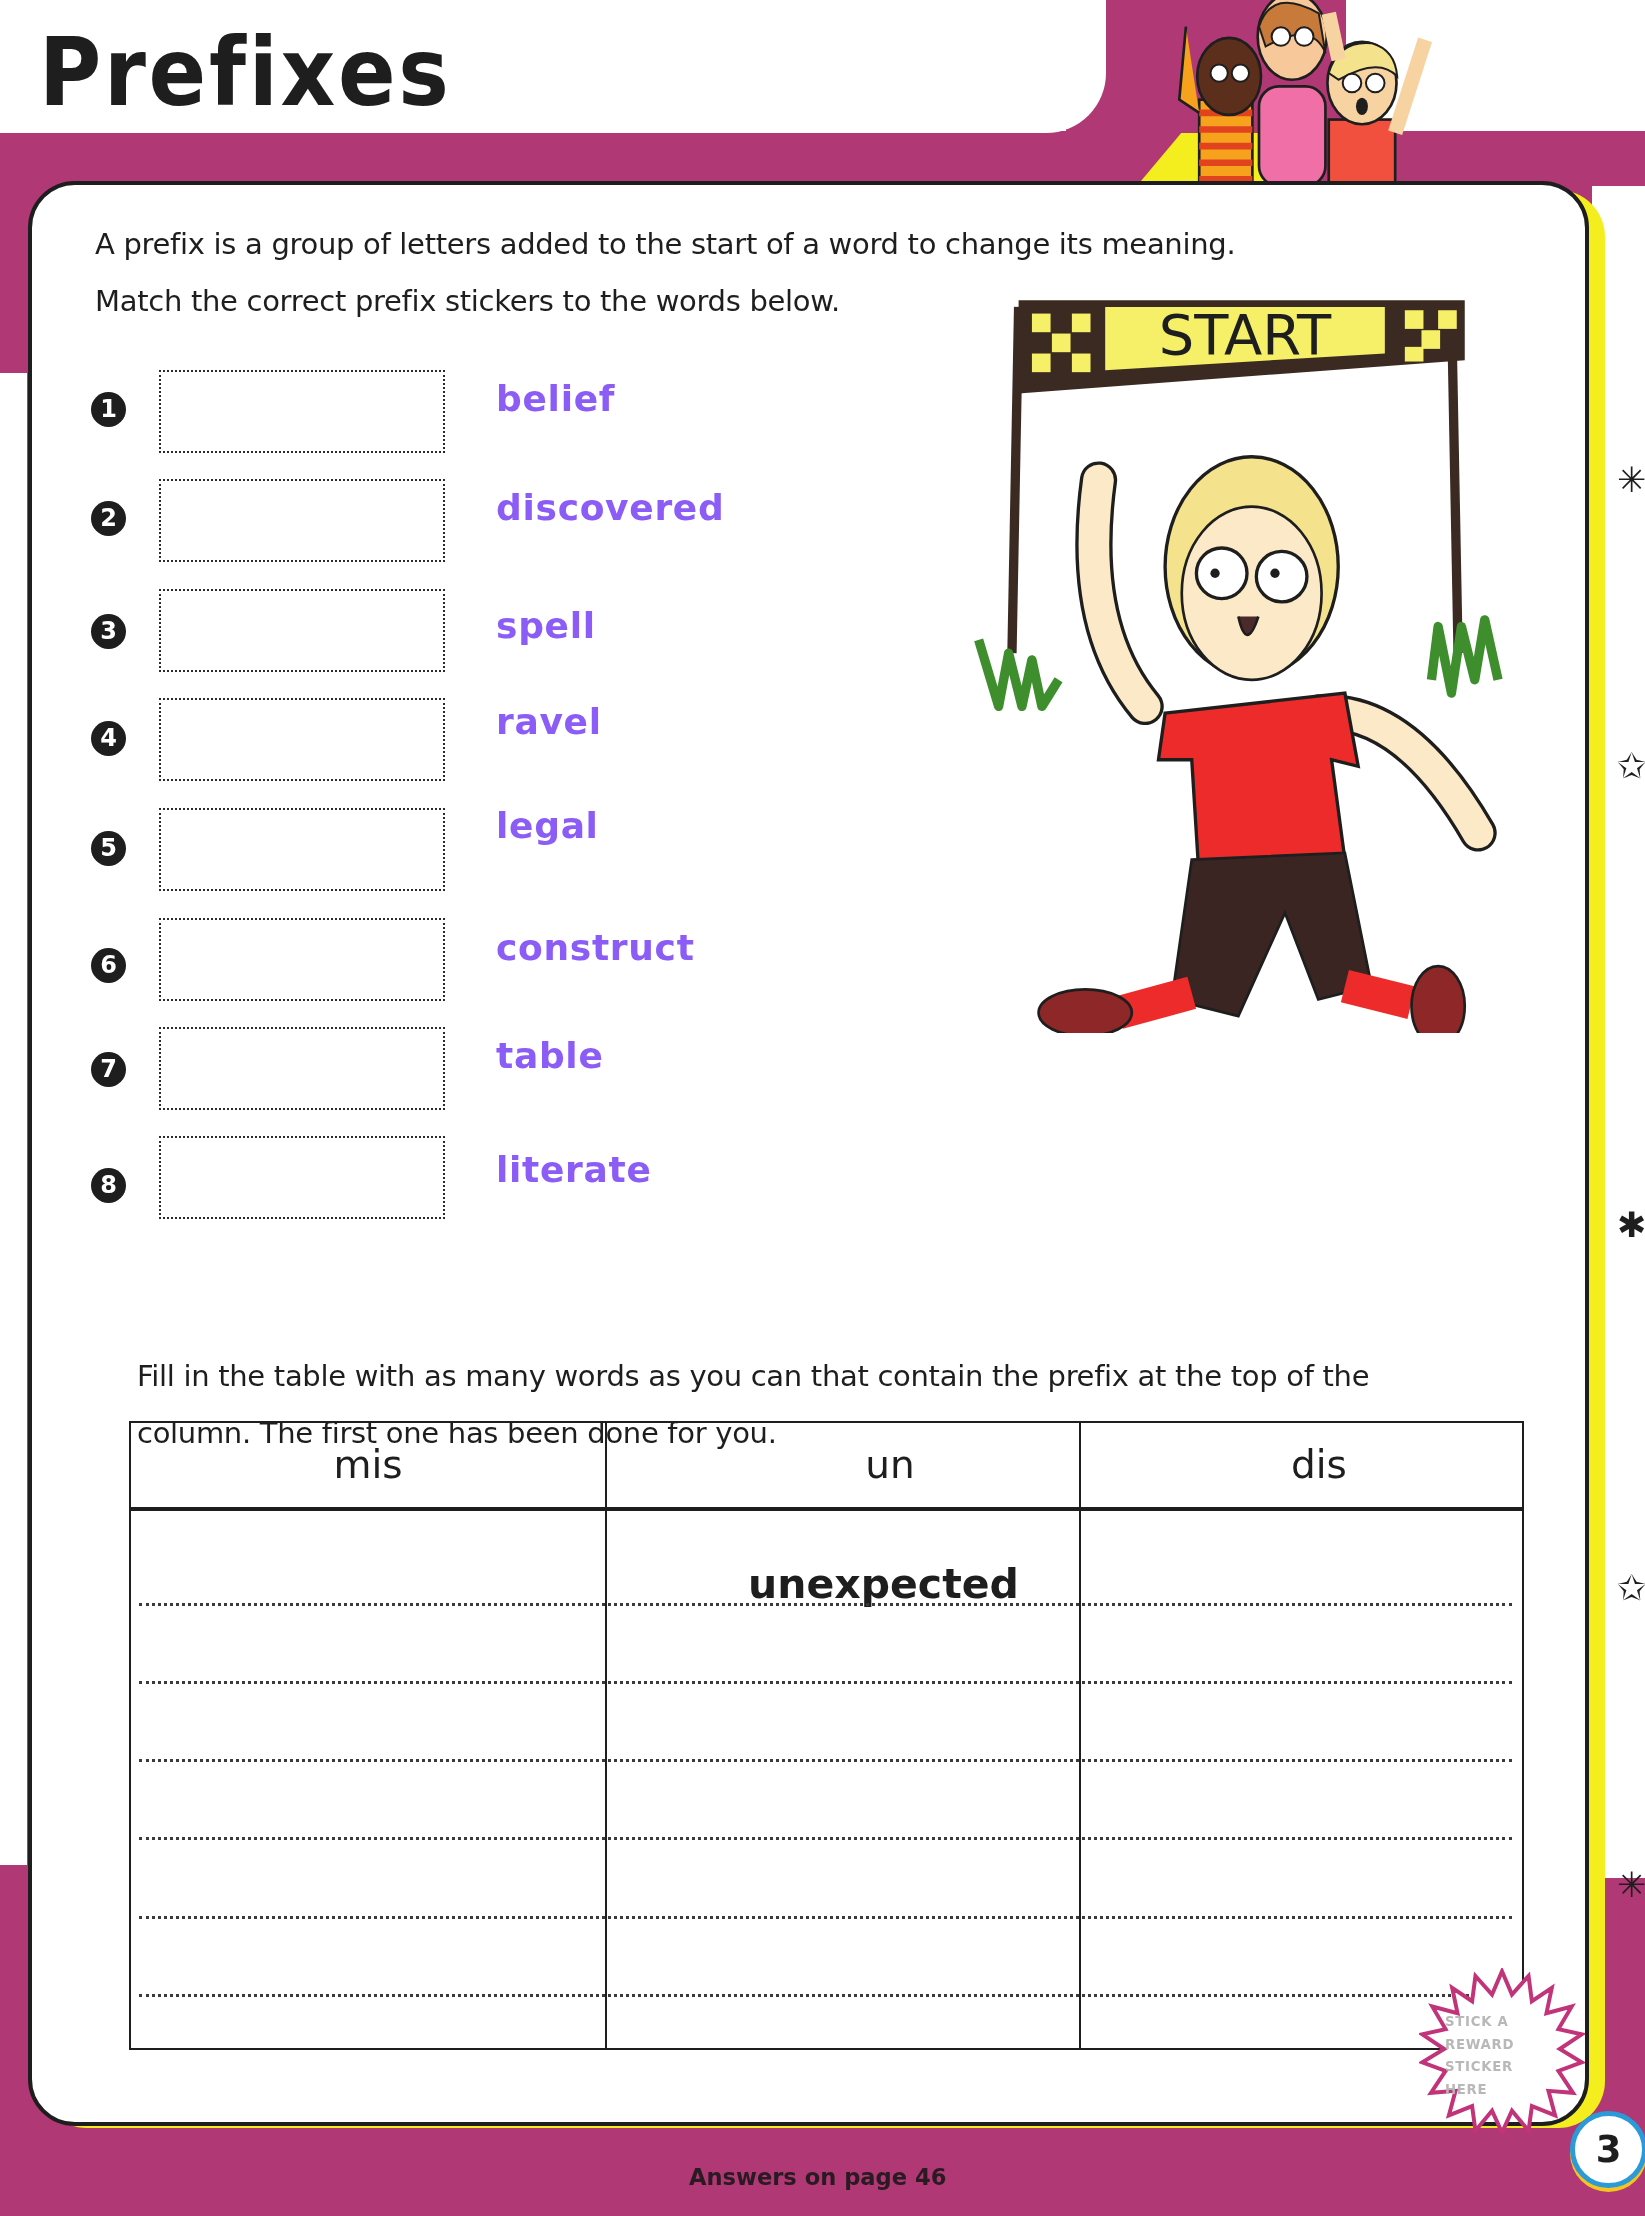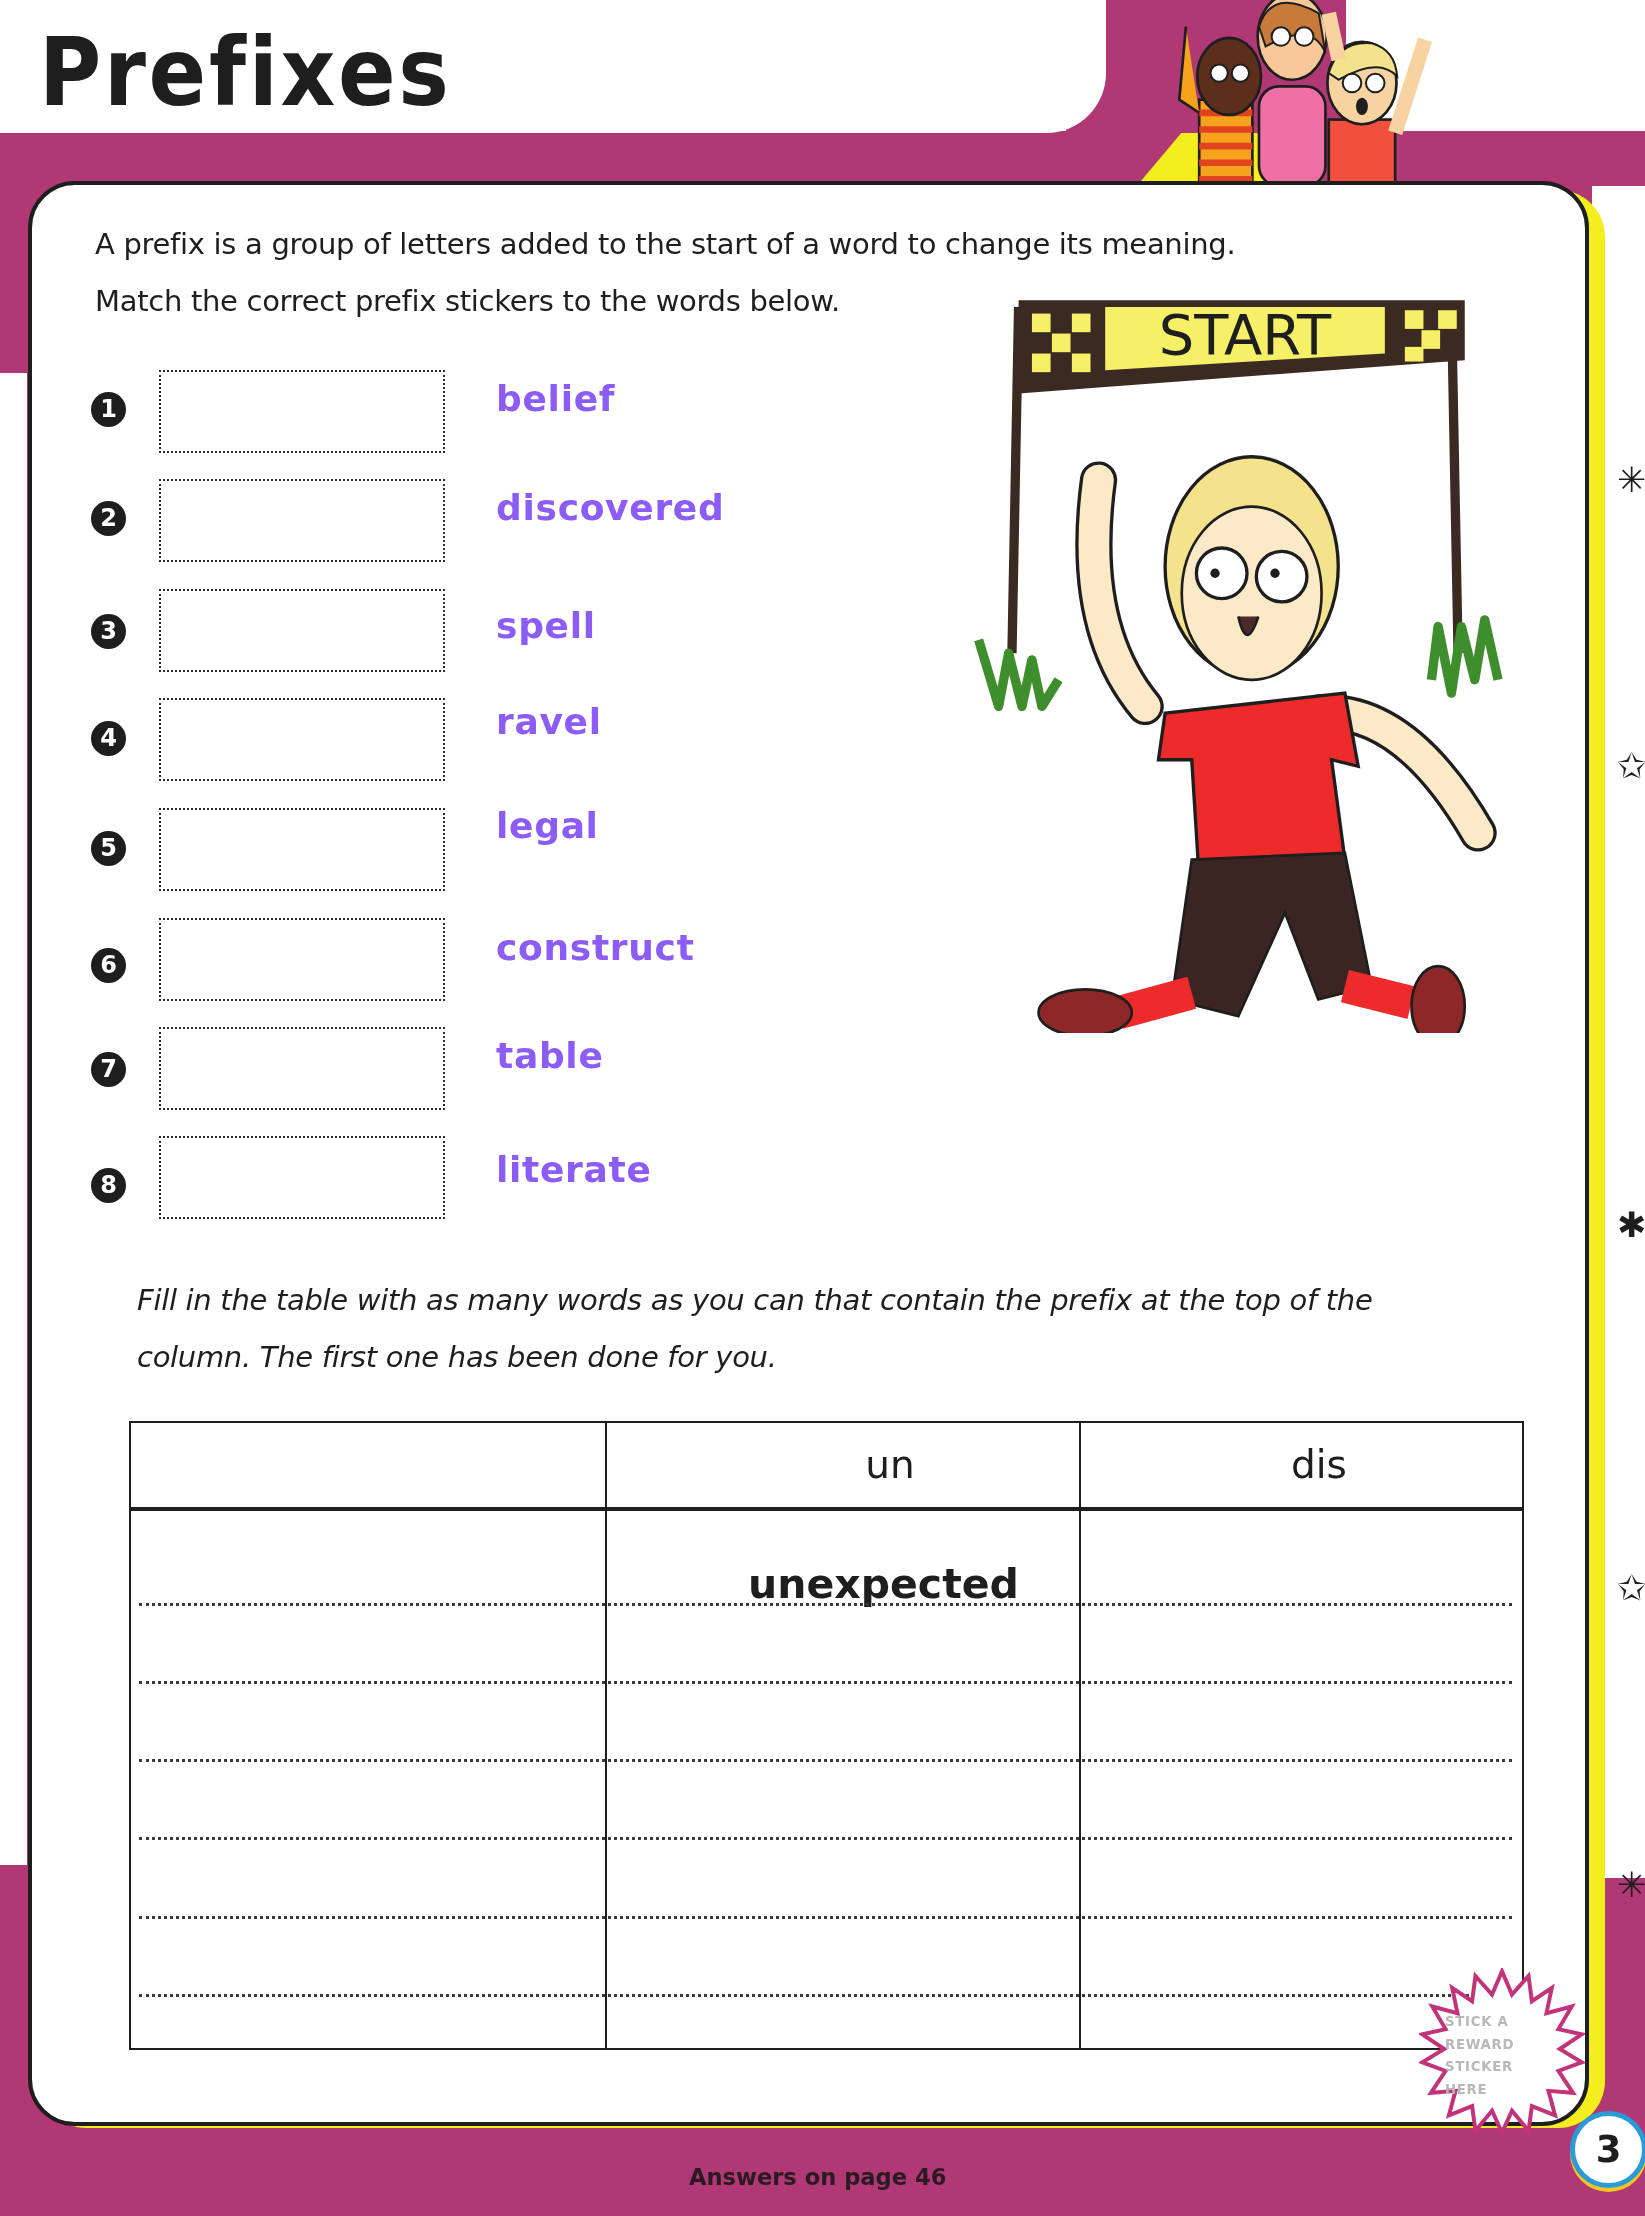--- a/index.html
+++ b/index.html
@@ -47,21 +47,21 @@
     position: absolute; left: 28px; top: 181px; width: 1561px; height: 1945px;
     background: #ffffff; border: 4.7px solid #1e1e1e; border-radius: 47px;
     box-sizing: border-box;
   }
   .instr {
     position: absolute; font-family: "DejaVu Sans", sans-serif;
     font-size: 29px; color: #1e1e1e; line-height: 57px; font-weight: normal;
     letter-spacing: -0.3px;
   }
   .instr-1 { left: 95px; top: 216px; width: 1299px; }
-  .instr-2 { left: 137px; top: 1272px; width: 1399px; font-style: italic; }
+  .instr-2 { left: 137px; top: 1348px; width: 1399px; }
 
   .match-row { position: absolute; left: 0; width: 866px; height: 87px; }
   .num-badge {
     position: absolute; left: 91px; width: 35px; height: 35px; border-radius: 50%;
     background: #1e1e1e; color: #fff; font-weight: bold; font-size: 24px;
     text-align: center; line-height: 35px;
   }
   .sticker-box {
     position: absolute; left: 159px; width: 286px; height: 83px;
     border: 2.7px dotted #2a2a2a; box-sizing: border-box; background: #fff;
@@ -259,20 +259,21 @@
   <ellipse cx="700" cy="1090" rx="40" ry="60" fill="#8e2727" stroke="#1e1e1e" stroke-width="4"></ellipse>
 </svg>
 
 <div class="instr instr-2">
   <div>Fill in the table with as many words as you can that contain the prefix at the top of the</div>
   <div>column. The first one has been done for you.</div>
 </div>
 
 <div class="prefix-table">
   <div class="th-row">
+    <div class="th" style="left:0; width:474px;">mis</div>
     <div class="th" style="left:474px; width:474px;padding-left:48px;">un</div>
     <div class="th" style="left:948px; width:480px;">dis</div>
   </div>
   <div class="col-div" style="left:474px"></div>
   <div class="col-div" style="left:948px"></div>
 
   <div class="example-word">unexpected</div>
 
   <div class="dot-line" style="top:180px"></div>
   <div class="dot-line" style="top:258px"></div>

